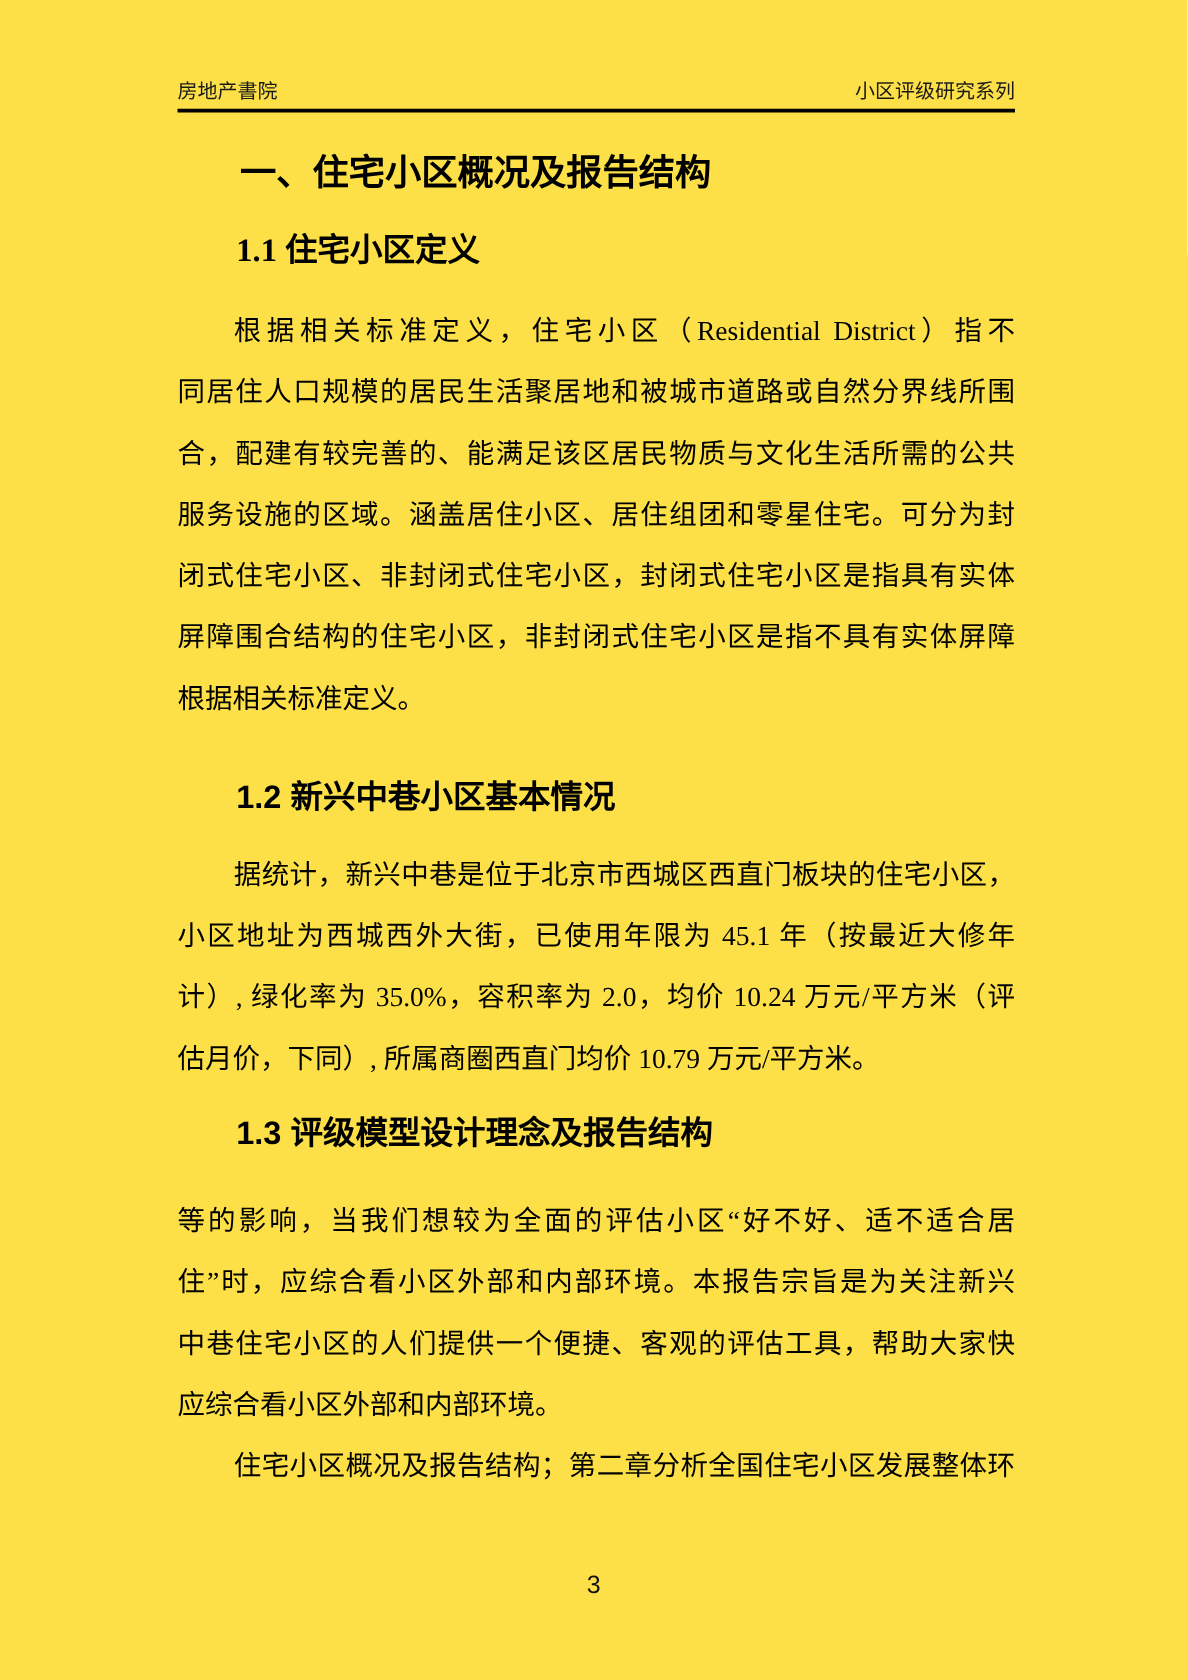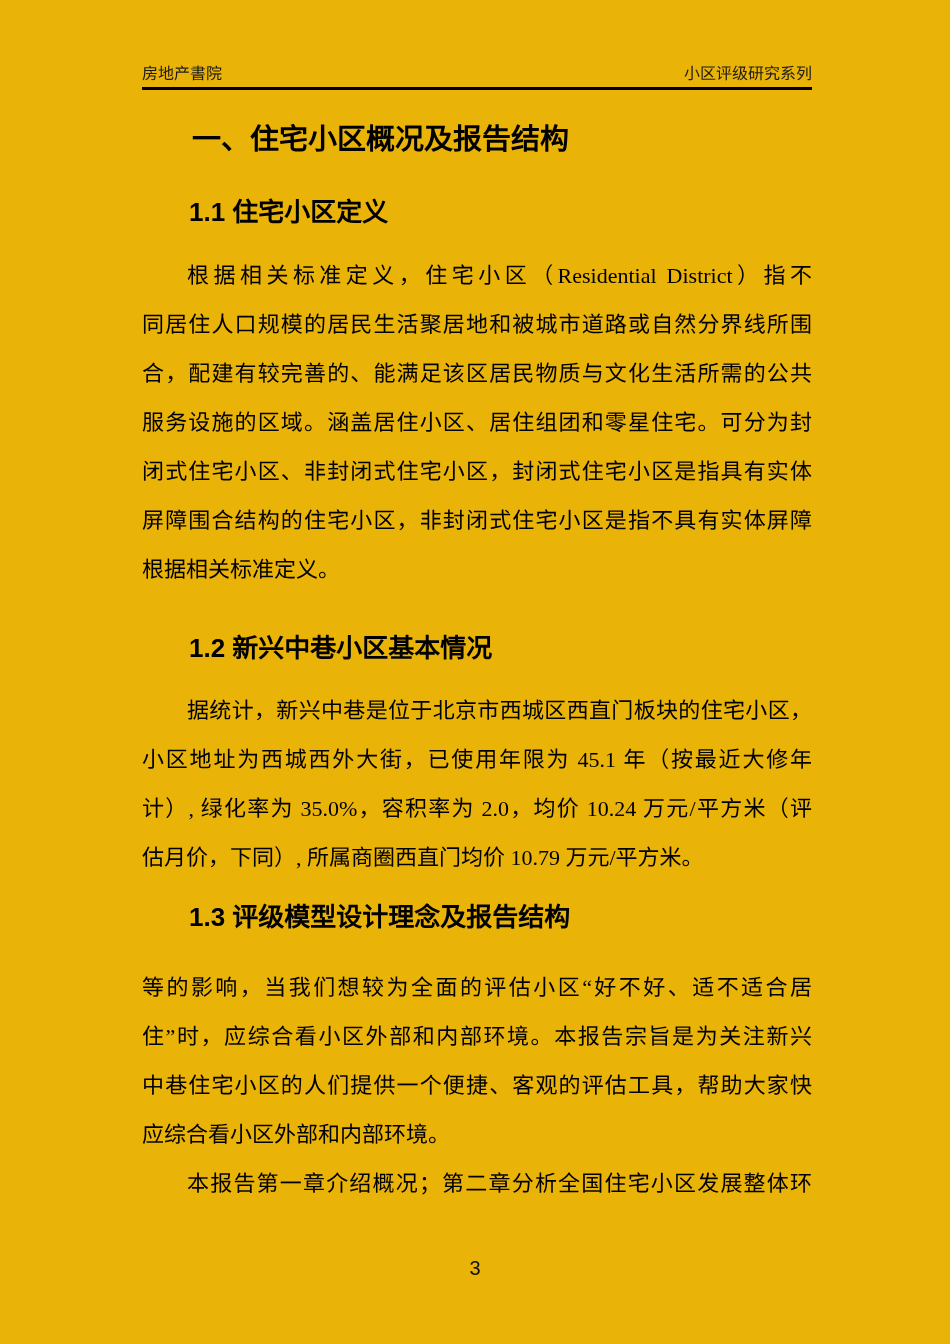--- a/index.html
+++ b/index.html
@@ -4,21 +4,21 @@
 <style>
   html, body {
     margin: 0;
     padding: 0;
     background: #ffffff;
   }
   #page {
     position: relative;
     width: 950px;
     height: 1344px;
-    background: #eab308;
+    background: #fde047;
     color: #000000;
     overflow: hidden;
   }
   .content {
     position: absolute;
     left: 142px;
     top: 0;
     width: 670px;
   }
   
@@ -51,21 +51,21 @@
   
   h2.sec-heading {
     margin: 0;
     padding-left: 47px;
     font-family: "Liberation Sans", "DejaVu Sans", sans-serif;
     font-weight: 700;
     font-size: 26px;
     line-height: 28px;
     color: #000000;
   }
-  #h-sec1 { margin-top: 42px; }
+  #h-sec1 { margin-top: 31px; font-family: Liberation Serif, serif; }
   #h-sec2 { margin-top: 40px; }
   #h-sec3 { margin-top: 21px; }
   
   .para { margin: 0; }
   #para-1 { margin-top: 25px; }
   #para-2 { margin-top: 24px; }
   #para-3 { margin-top: 32px; }
   .line {
     height: 49px;
     line-height: 49px;
@@ -129,21 +129,21 @@
     </div>
 
     <h2 class="sec-heading" id="h-sec3">1.3 评级模型设计理念及报告结构</h2>
     <div class="para" id="para-3">
       <div class="line">等的影响，当我们想较为全面的评估小区“好不好、适不适合居</div>
       <div class="line">住”时，应综合看小区外部和内部环境。本报告宗旨是为关注新兴</div>
       <div class="line">中巷住宅小区的人们提供一个便捷、客观的评估工具，帮助大家快</div>
       <div class="line short">应综合看小区外部和内部环境。</div>
     </div>
     <div class="para" id="para-4">
-      <div class="line indent">本报告第一章介绍概况；第二章分析全国住宅小区发展整体环</div>
+      <div class="line indent">住宅小区概况及报告结构；第二章分析全国住宅小区发展整体环</div>
     </div>
 
   </div>
 
   <div class="doc-footer">
     <span>3</span>
   </div>
 </div>
 
 </body></html>

